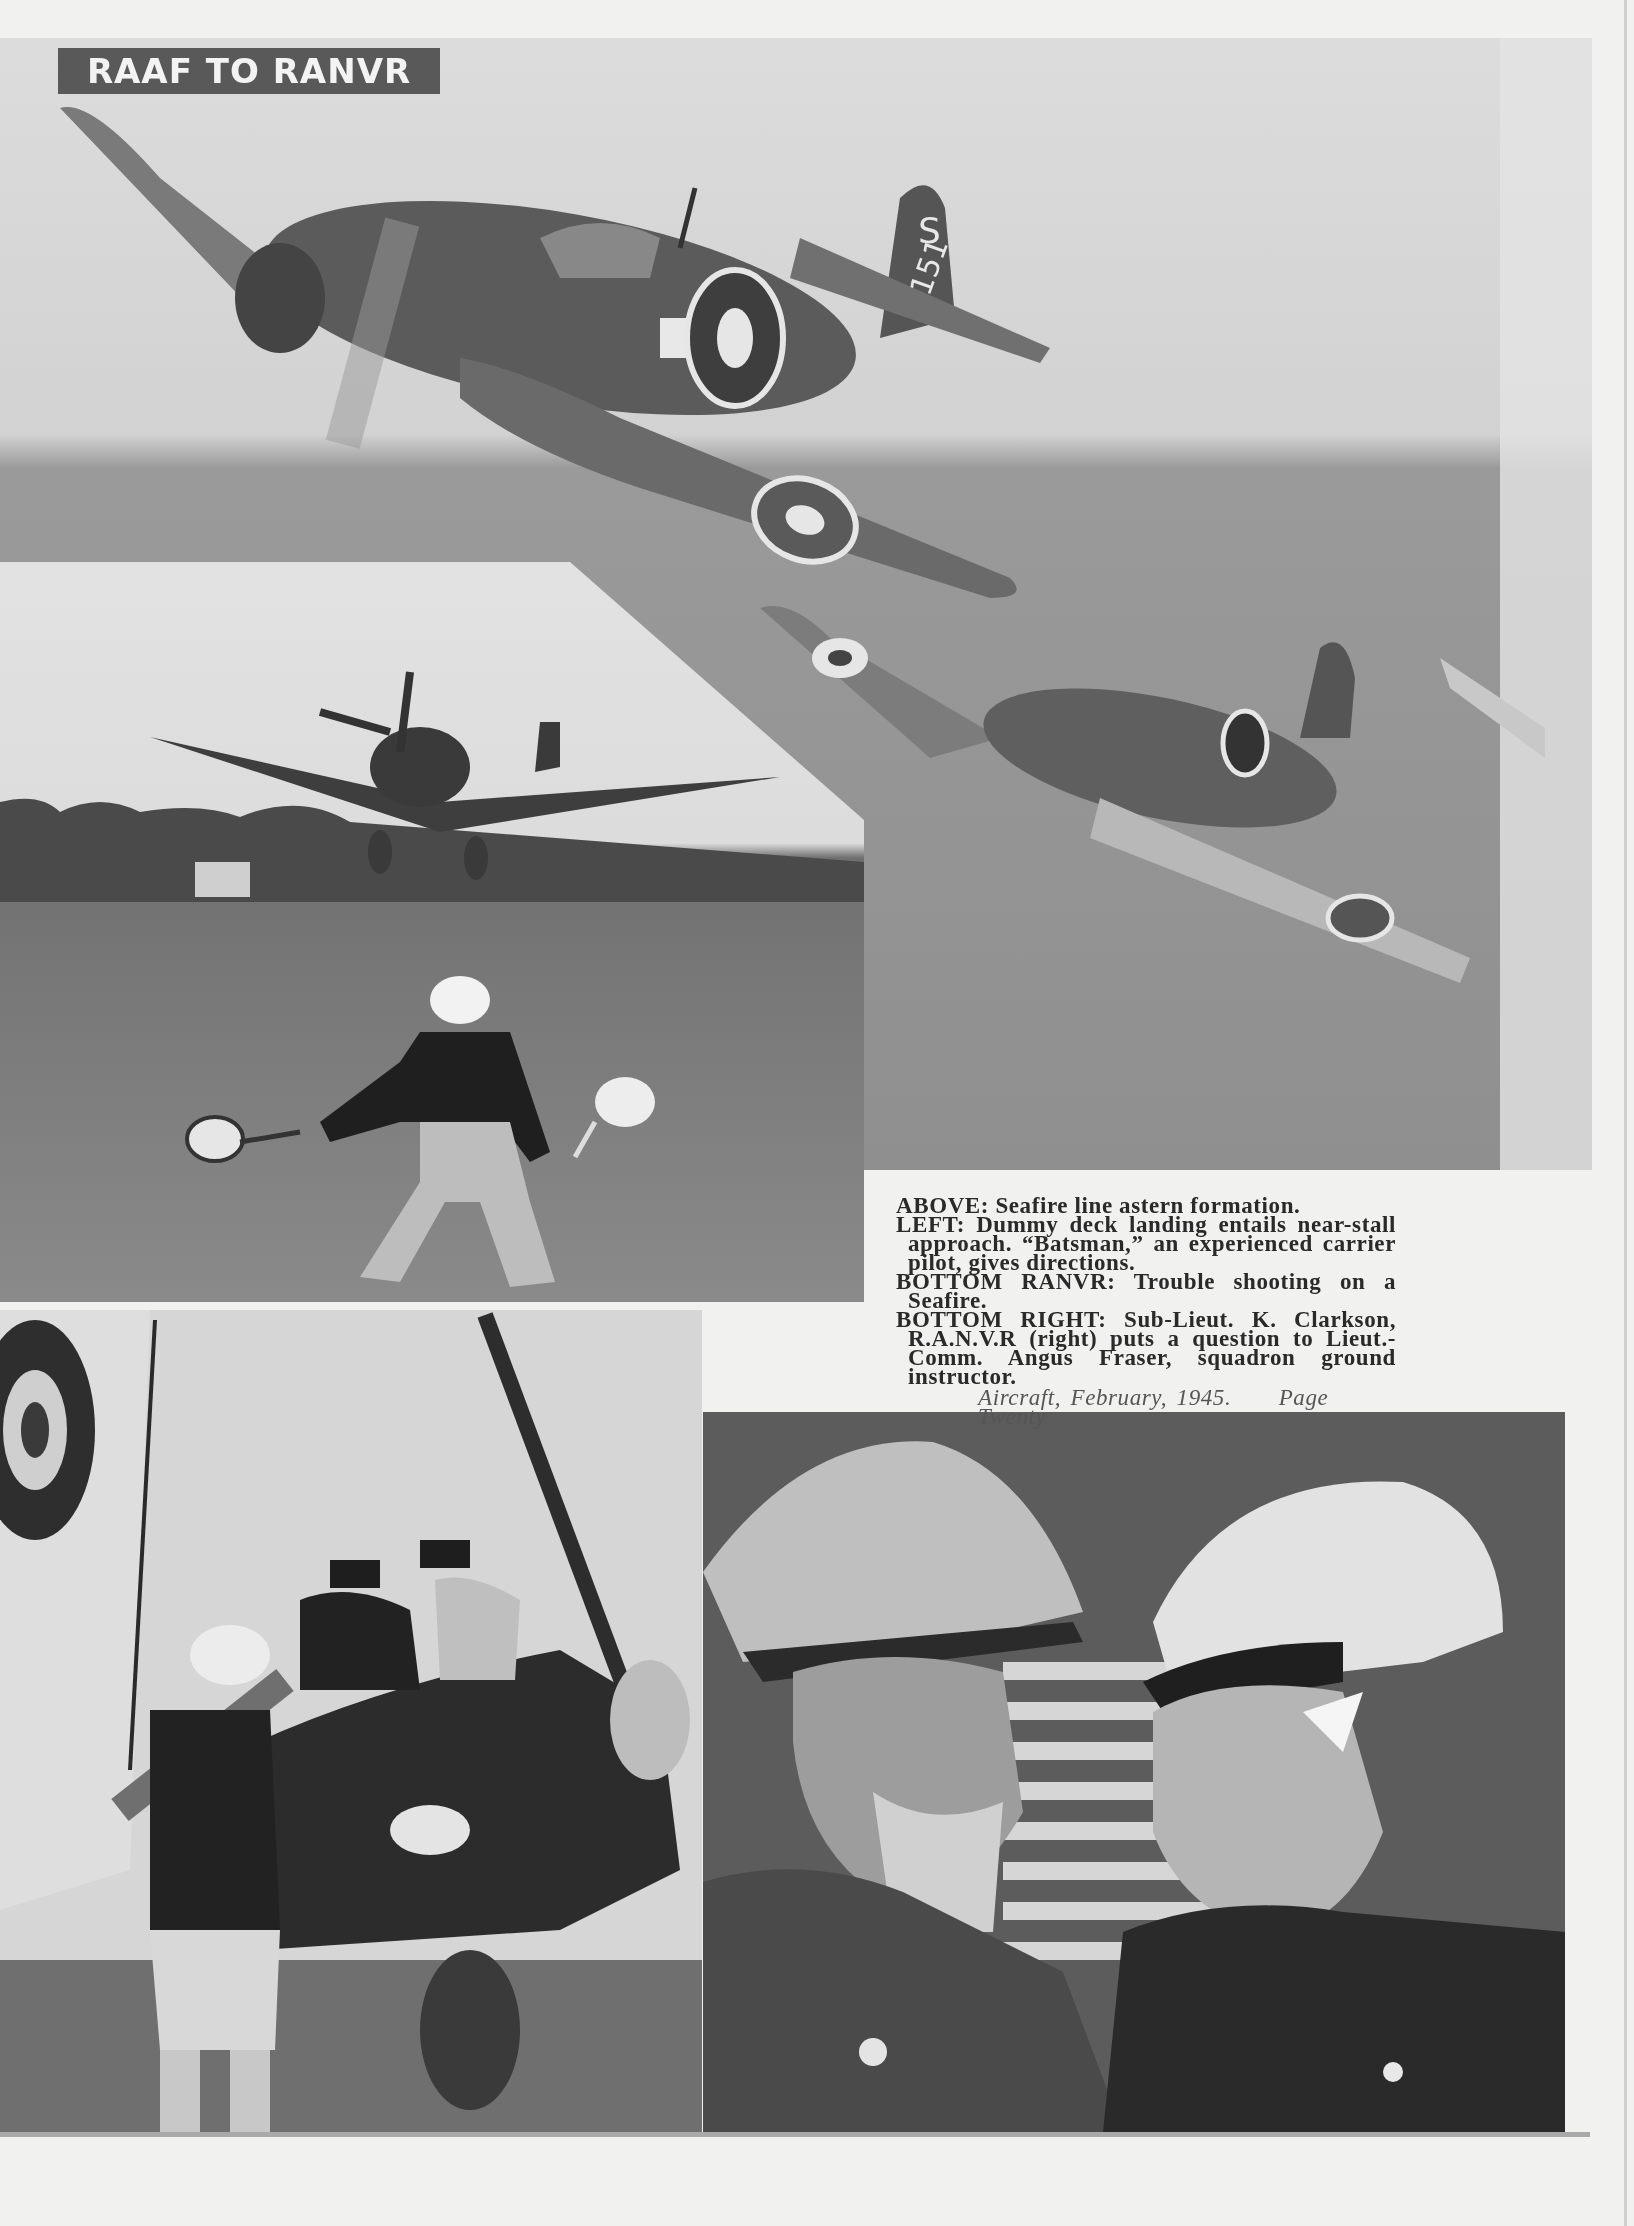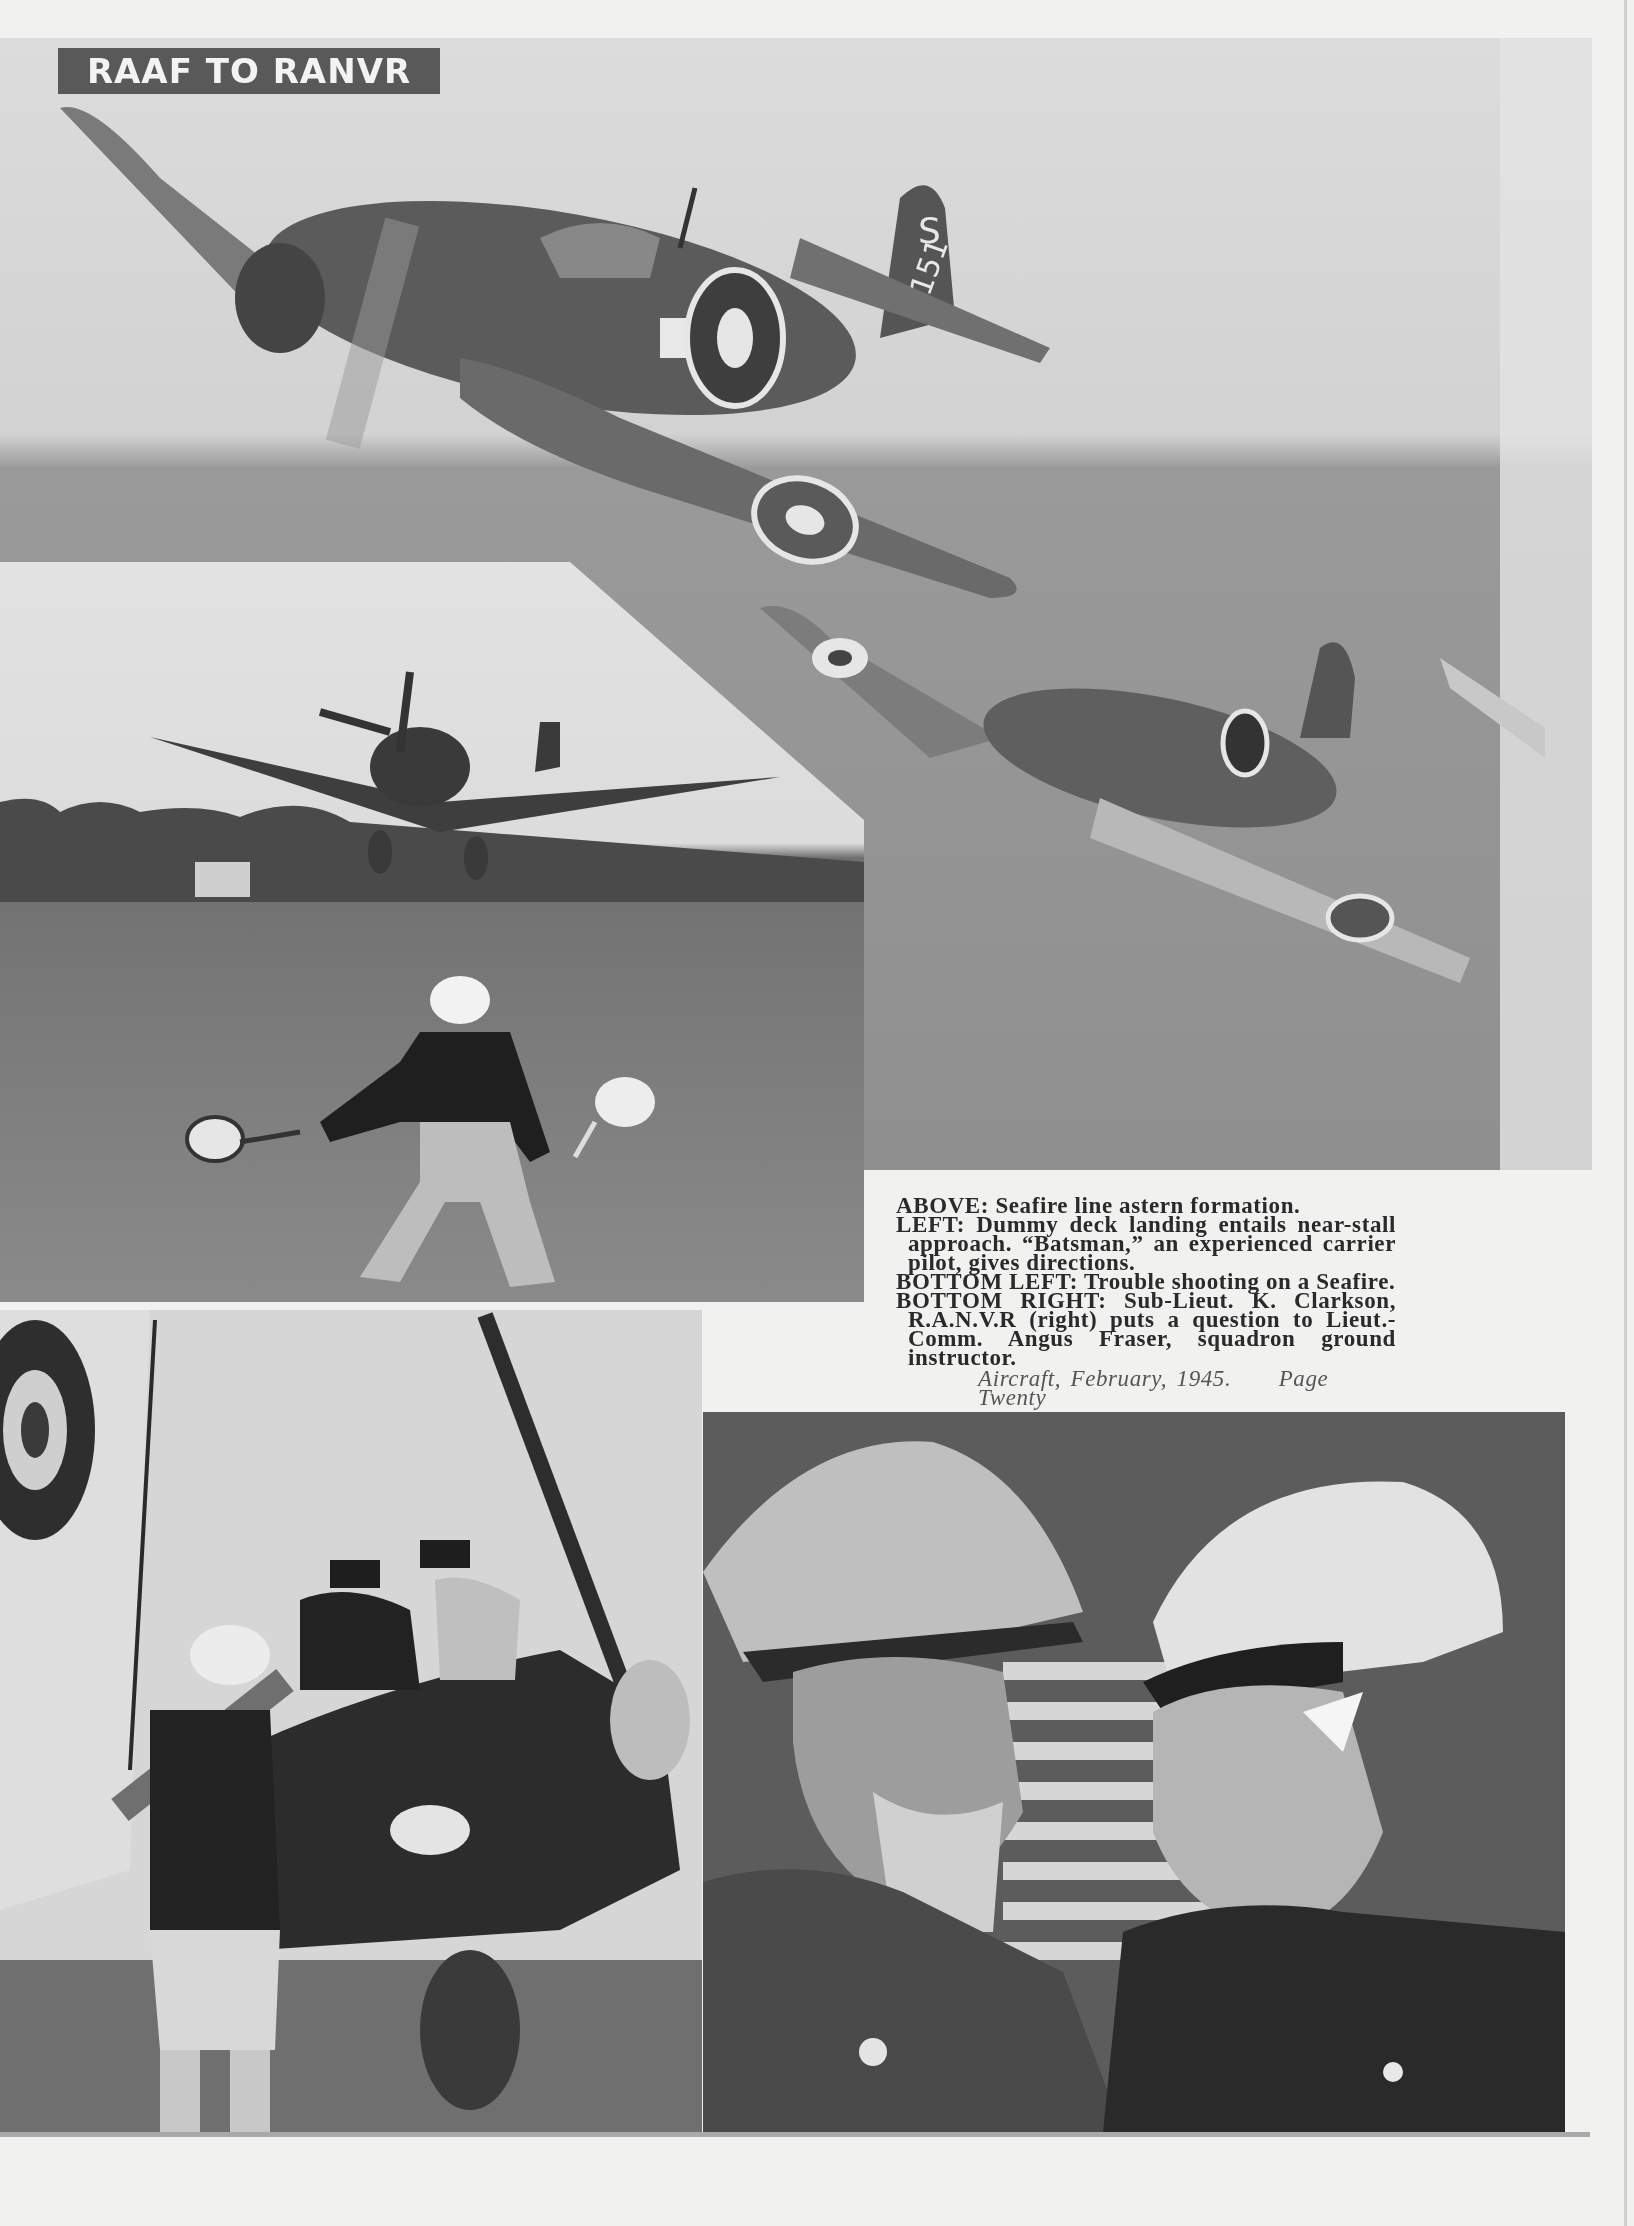--- a/index.html
+++ b/index.html
@@ -229,21 +229,21 @@
 <div class="caption">
   <p>
     <span class="lbl">ABOVE:</span>
     <span class="txt">Seafire line astern formation.</span>
   </p>
   <p>
     <span class="lbl">LEFT:</span>
     <span class="txt">Dummy deck landing entails near-stall approach. “Batsman,” an experienced carrier pilot, gives directions.</span>
   </p>
   <p>
-    <span class="lbl">BOTTOM LEFT:</span>
+    <span class="lbl">BOTTOM RANVR:</span>
     <span class="txt">Trouble shooting on a Seafire.</span>
   </p>
   <p>
     <span class="lbl">BOTTOM RIGHT:</span>
     <span class="txt">Sub-Lieut. K. Clarkson, R.A.N.V.R (right) puts a question to Lieut.-Comm. Angus Fraser, squadron ground instructor.</span>
   </p>
   <div class="footer">
     <span>Aircraft, February, 1945.</span>
     <span class="pg">Page Twenty</span>
   </div>

